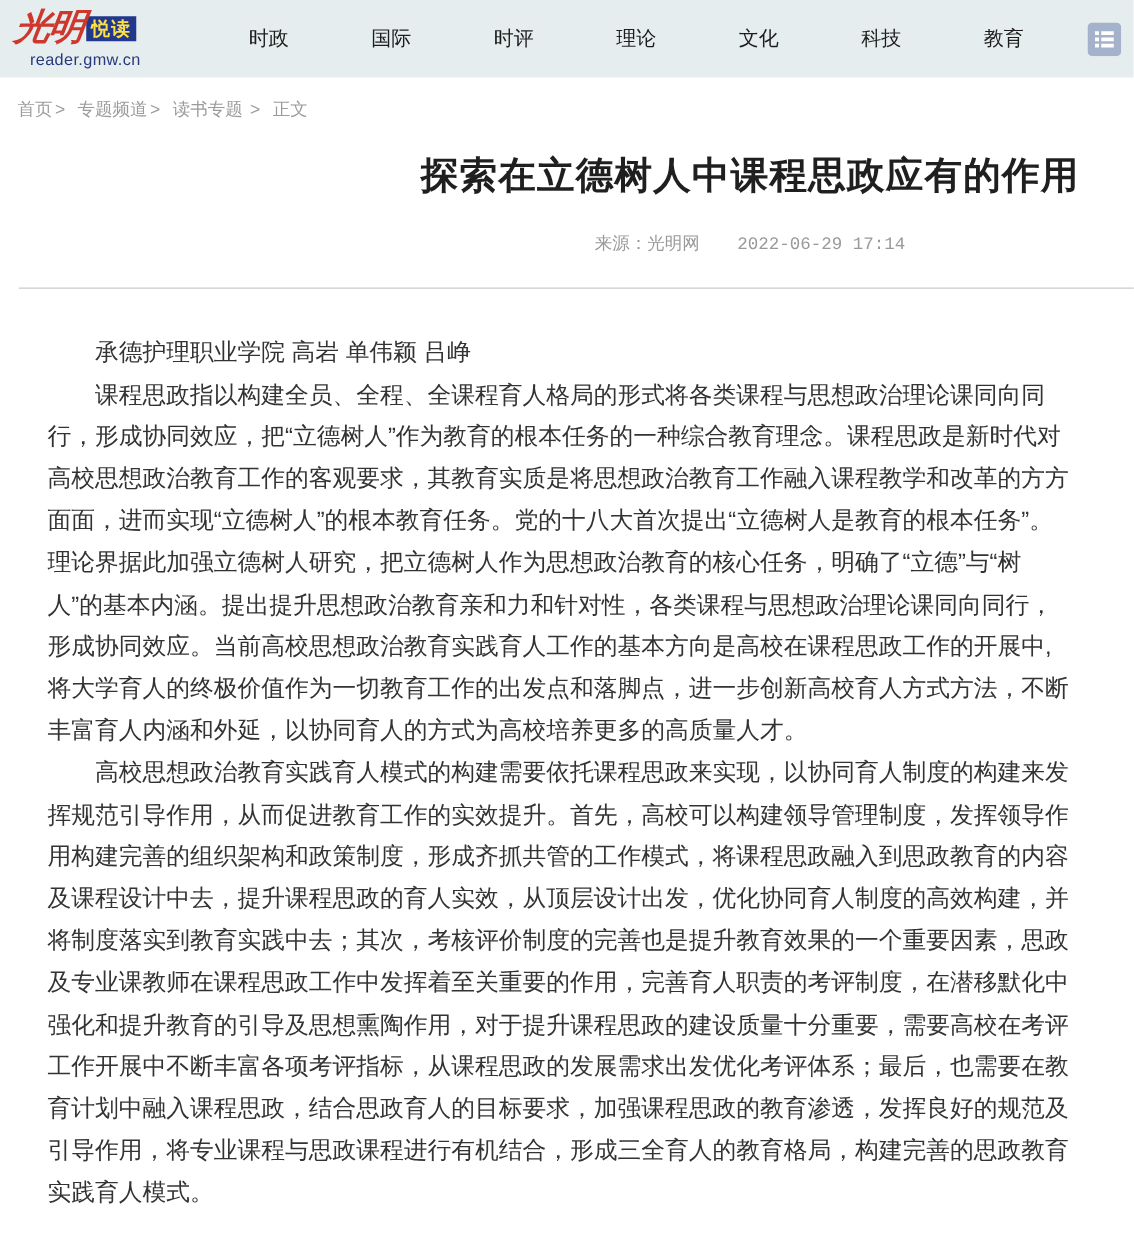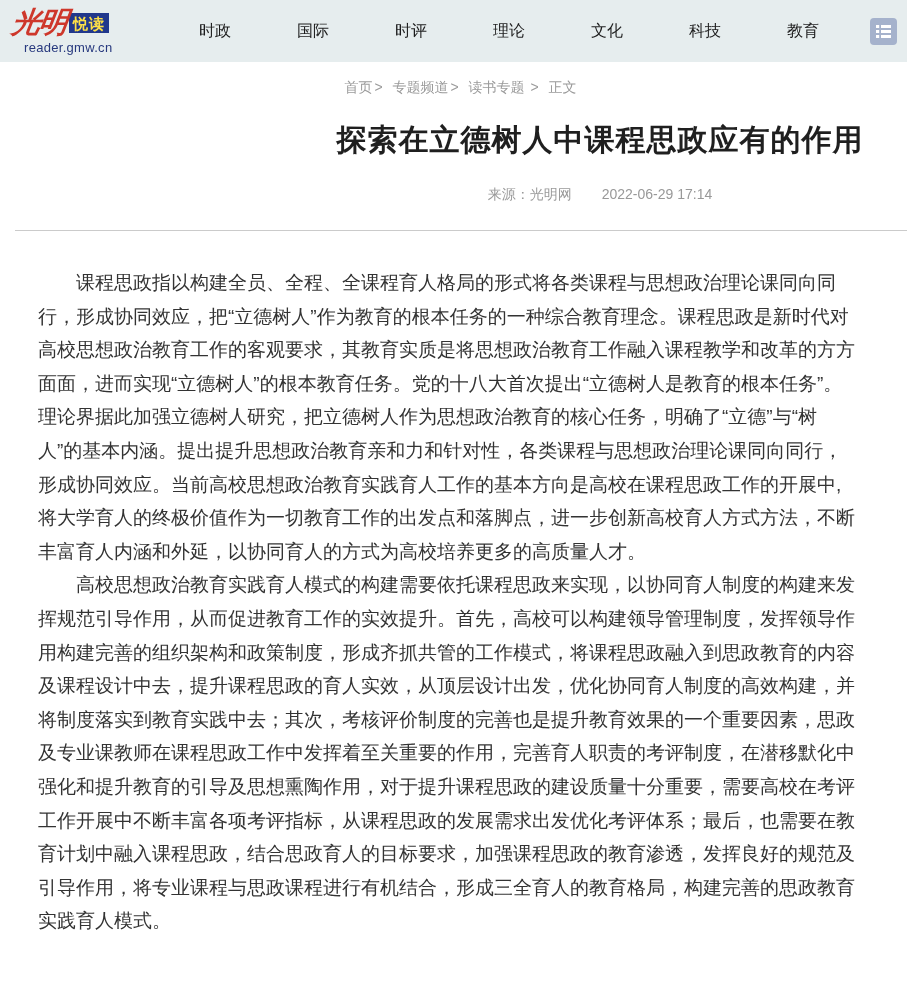--- a/index.html
+++ b/index.html
@@ -69,21 +69,20 @@
     background: transparent;
     padding: 0;
     cursor: pointer;
     display: inline-flex;
   }
   
   .breadcrumb {
     margin: 17px 0 0 14px;
     font-size: 14px;
     color: #9b9b9b;
-    text-align: center;
   }
   .crumb { color: #9b9b9b; text-decoration: none; cursor: pointer; }
   .crumb-sep { margin: 0 6px 0 2px; color: #9b9b9b; }
   
   .article-wrap {
     width: 1200px; 
   }
   .article-title {
     margin-top: 23px;
     width: 1200px;
@@ -93,21 +92,21 @@
     color: #1f1f1f;
     letter-spacing: 1px;
   }
   .article-meta {
     margin-top: 25px;
     width: 1200px;
     text-align: center;
     font-size: 14px;
     color: #999999;
   }
-  .meta-time { margin-left: 26px; }
+  .meta-time { margin-left: 26px; font-family: Liberation Mono, monospace; }
   .article-divider {
     margin: 26px 0 0 15px;
     width: 1170px;
     border-top: 1px solid #cbcbcb;
     height: 0;
   }
   .article-body {
     margin: 35px 0 0 38px;
     width: 822px;
     font-size: 19px;
@@ -163,16 +162,17 @@
 
 <div class="article-wrap">
   <h1 class="article-title">探索在立德树人中课程思政应有的作用</h1>
   <div class="article-meta">
     <span>来源：</span><span>光明网</span>
     <span class="meta-time">2022-06-29 17:14</span>
   </div>
   <div class="article-divider"></div>
 
   <div class="article-body">
+    <p>承德护理职业学院 高岩 单伟颖 吕峥</p>
     <p>课程思政指以构建全员、全程、全课程育人格局的形式将各类课程与思想政治理论课同向同行，形成协同效应，把“立德树人”作为教育的根本任务的一种综合教育理念。课程思政是新时代对高校思想政治教育工作的客观要求，其教育实质是将思想政治教育工作融入课程教学和改革的方方面面，进而实现“立德树人”的根本教育任务。党的十八大首次提出“立德树人是教育的根本任务”。理论界据此加强立德树人研究，把立德树人作为思想政治教育的核心任务，明确了“立德”与“树人”的基本内涵。提出提升思想政治教育亲和力和针对性，各类课程与思想政治理论课同向同行，形成协同效应。当前高校思想政治教育实践育人工作的基本方向是高校在课程思政工作的开展中,将大学育人的终极价值作为一切教育工作的出发点和落脚点，进一步创新高校育人方式方法，不断丰富育人内涵和外延，以协同育人的方式为高校培养更多的高质量人才。</p>
     <p>高校思想政治教育实践育人模式的构建需要依托课程思政来实现，以协同育人制度的构建来发挥规范引导作用，从而促进教育工作的实效提升。首先，高校可以构建领导管理制度，发挥领导作用构建完善的组织架构和政策制度，形成齐抓共管的工作模式，将课程思政融入到思政教育的内容及课程设计中去，提升课程思政的育人实效，从顶层设计出发，优化协同育人制度的高效构建，并将制度落实到教育实践中去；其次，考核评价制度的完善也是提升教育效果的一个重要因素，思政及专业课教师在课程思政工作中发挥着至关重要的作用，完善育人职责的考评制度，在潜移默化中强化和提升教育的引导及思想熏陶作用，对于提升课程思政的建设质量十分重要，需要高校在考评工作开展中不断丰富各项考评指标，从课程思政的发展需求出发优化考评体系；最后，也需要在教育计划中融入课程思政，结合思政育人的目标要求，加强课程思政的教育渗透，发挥良好的规范及引导作用，将专业课程与思政课程进行有机结合，形成三全育人的教育格局，构建完善的思政教育实践育人模式。</p>
   </div>
 </div>
 
 </body></html>

